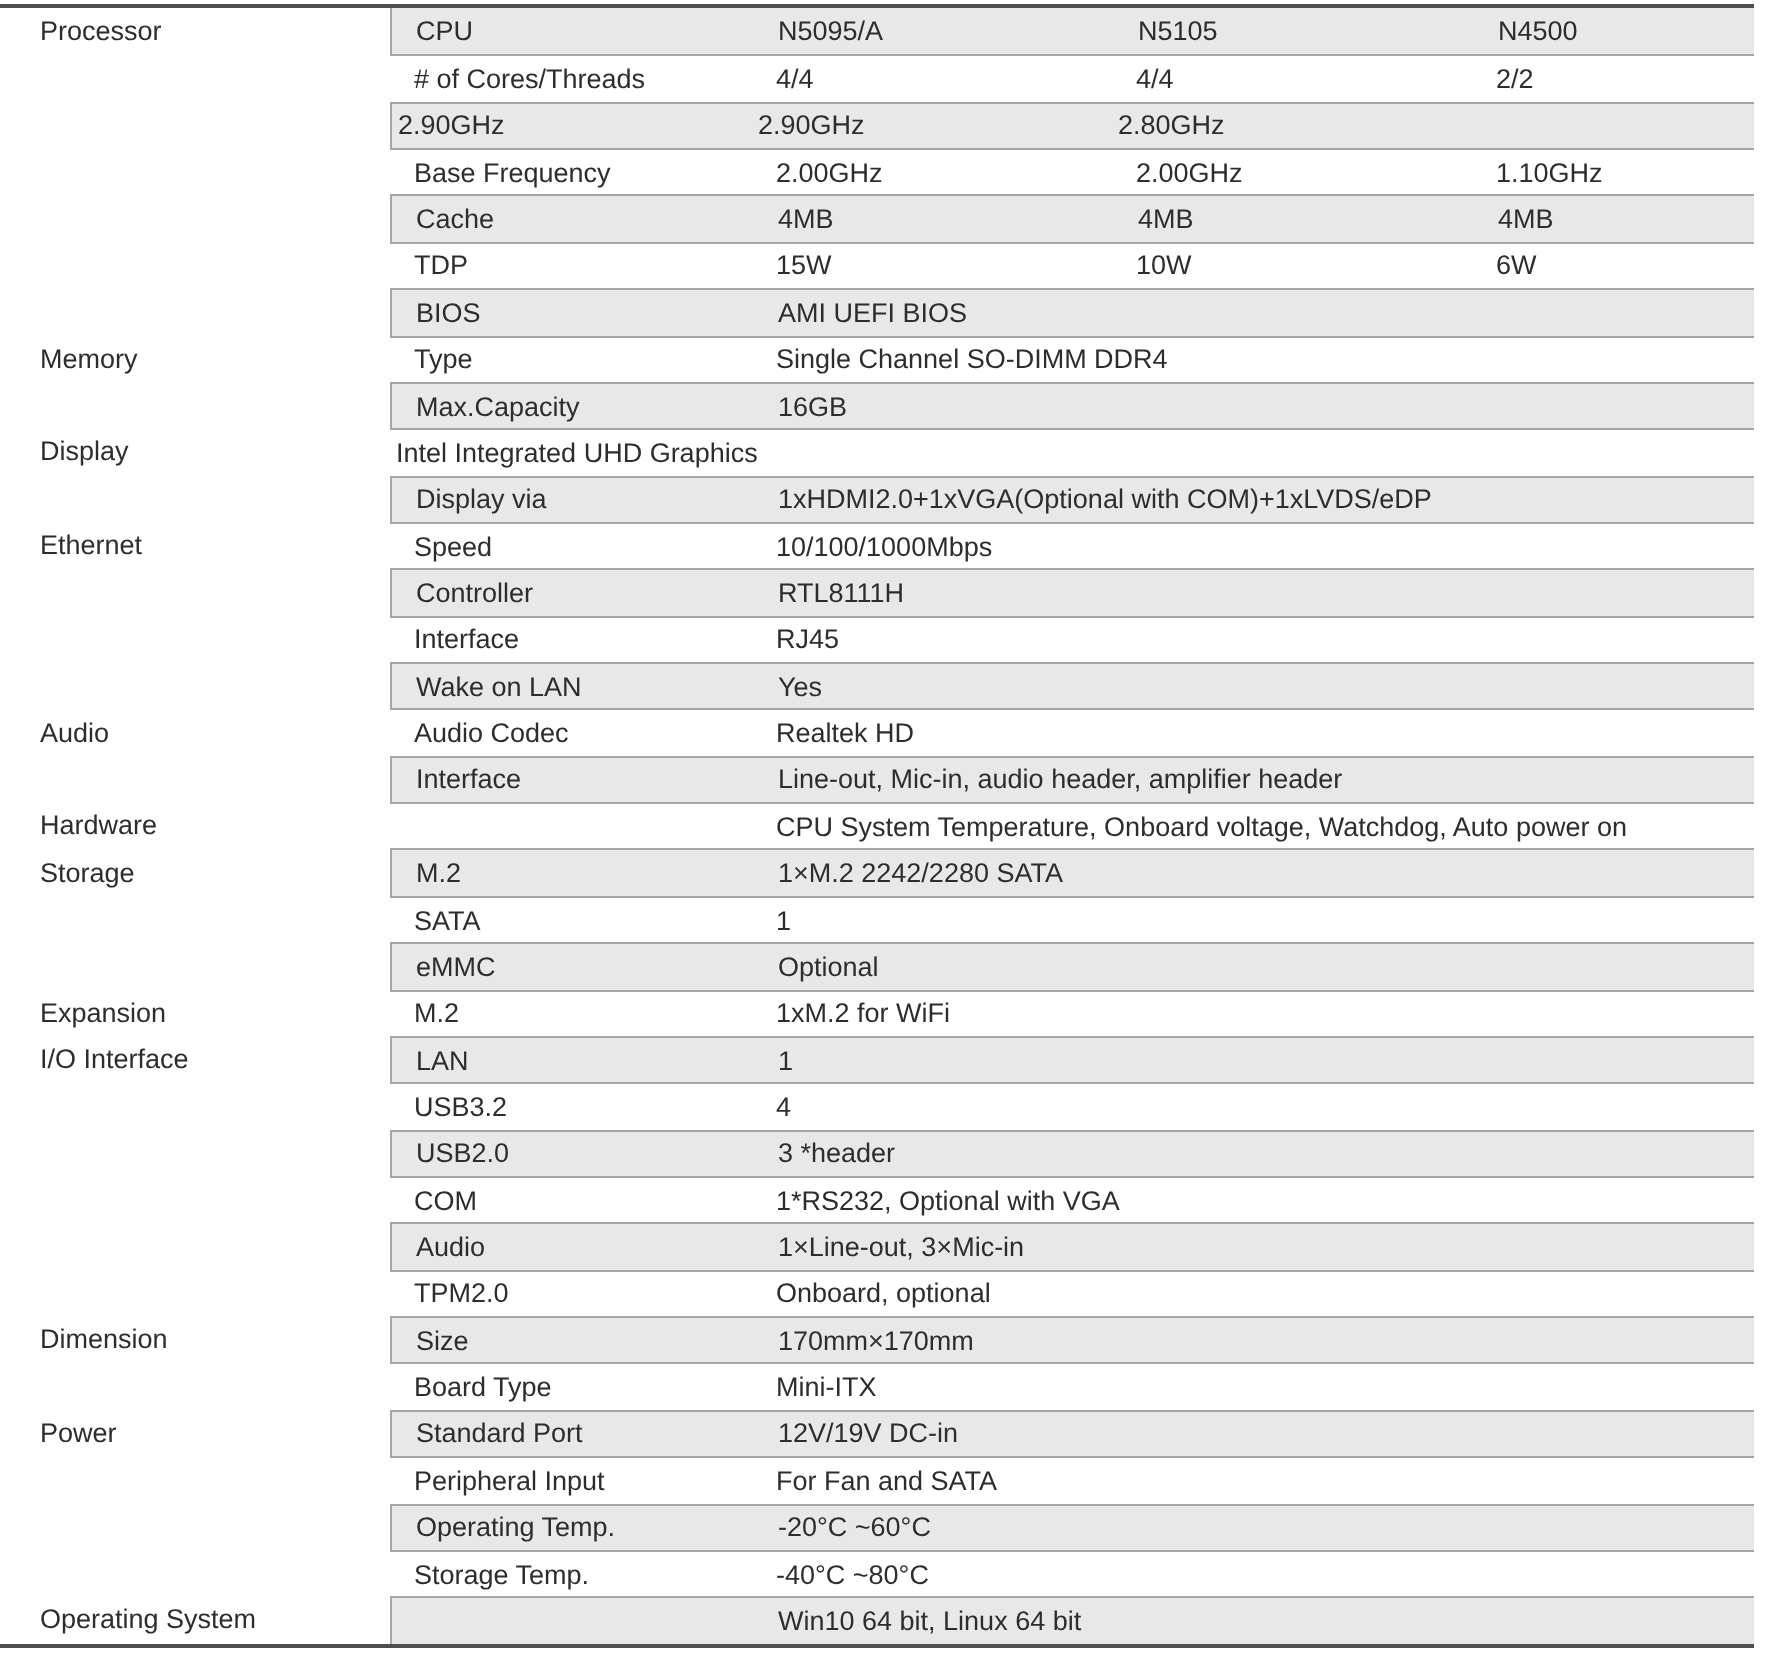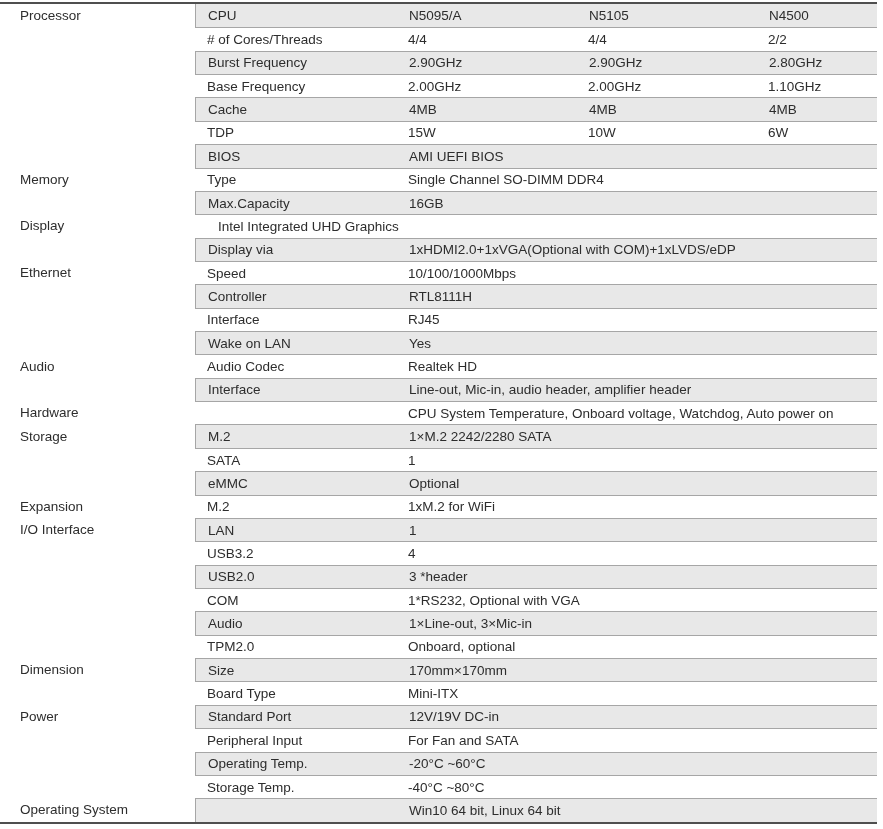--- a/index.html
+++ b/index.html
@@ -41,21 +41,21 @@
     background: var(--shade);
     border-left: 1px solid var(--row-border);
   }
   .attr {
     width: 190px; flex: none;
     box-sizing: border-box;
     padding-left: 12px;
     display: flex; align-items: center;
     white-space: nowrap;
   }
-  .vals { flex: 1; display: flex; margin-left: 20px; }
+  .vals { flex: 1; display: flex; }
   .val {
     display: flex; align-items: center;
     padding-left: 3px;
     box-sizing: border-box;
     flex: 1;
     white-space: nowrap;
   }
   .val.fixed { flex: none; width: 180px; }
 </style>
 </head>
@@ -82,21 +82,20 @@
           <div class="val fixed">4/4</div>
           <div class="val fixed">4/4</div>
           <div class="val">2/2</div>
         </div>
     </div>
   </div>
 
   <div class="row">
     <div class="cat"></div>
     <div class="rowbody shaded">
-      <div class="attr">Burst Frequency</div>
       <div class="vals">
           <div class="val fixed">2.90GHz</div>
           <div class="val fixed">2.90GHz</div>
           <div class="val">2.80GHz</div>
         </div>
     </div>
   </div>
 
   <div class="row">
     <div class="cat"></div>

